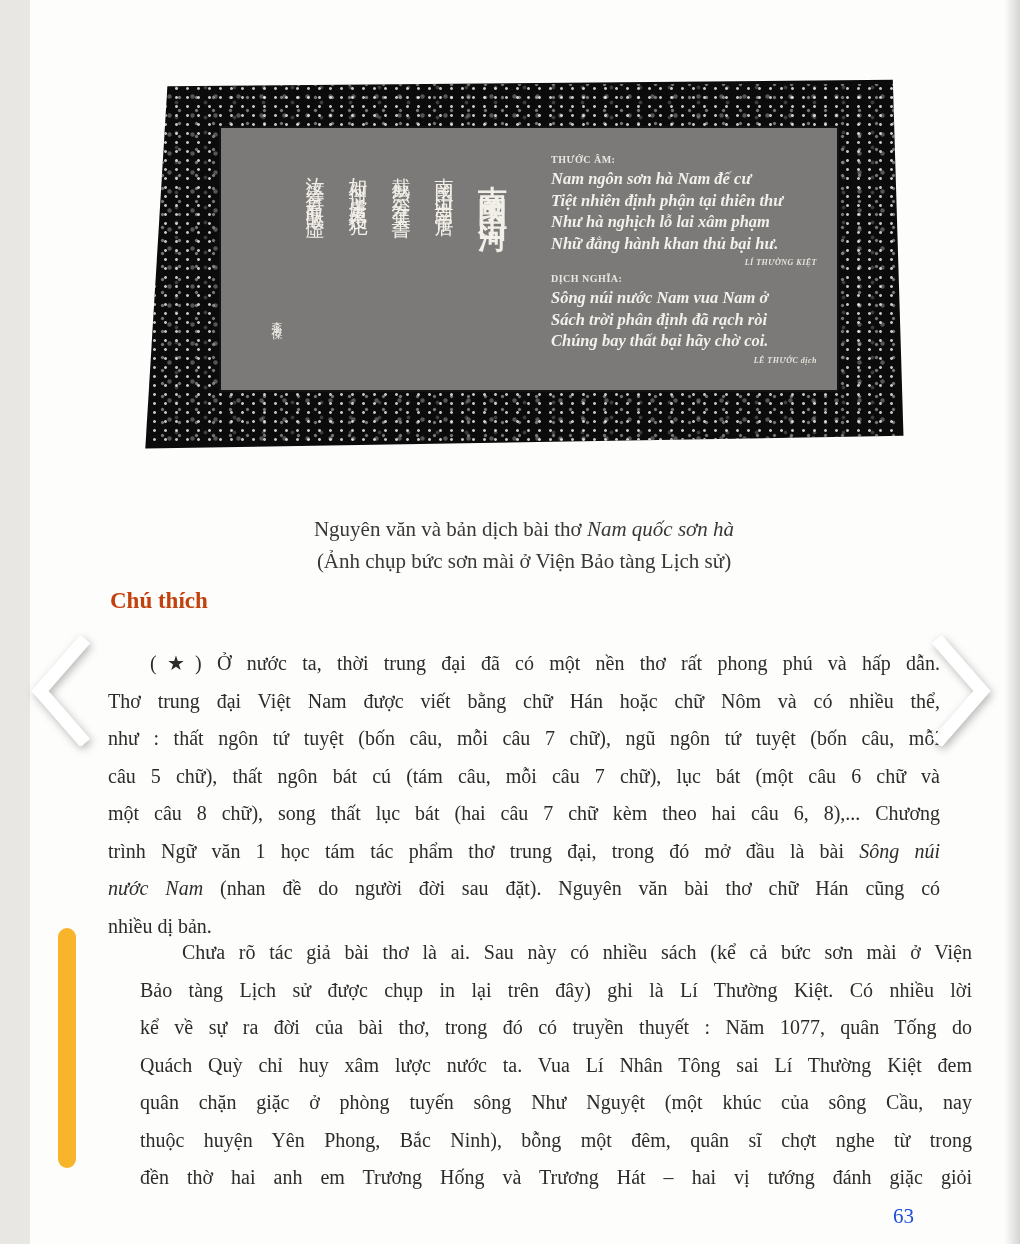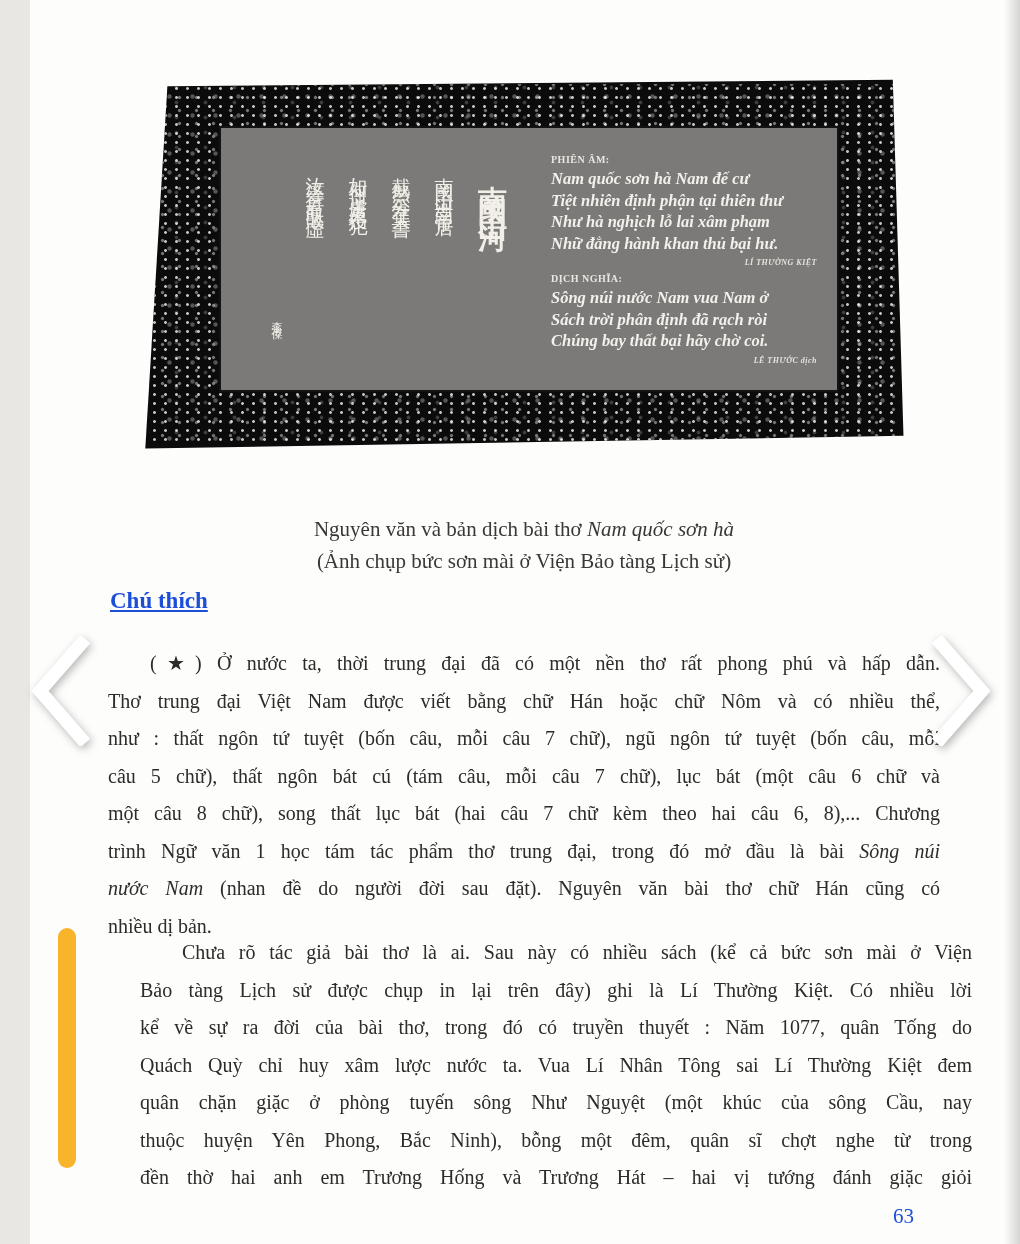--- a/index.html
+++ b/index.html
@@ -55,21 +55,21 @@
   .vb-label{font-size:10px;font-weight:bold;letter-spacing:0.5px;margin:6px 0 3px 0;color:#eae7e1;}
   .vb-line{font-size:16.5px;font-weight:bold;font-style:italic;line-height:21.5px;white-space:nowrap;}
   .vb-attr{font-size:8px;font-weight:bold;font-style:italic;letter-spacing:0.5px;
     text-align:right;margin:4px 14px 4px 0;color:#e6e3dd;}
 
   
   .caption{position:absolute;left:108px;top:466px;width:832px;text-align:center;
     font-size:21px;line-height:32px;color:#3a3835;margin-top:47px;}
 
   
-  .notes-heading{position:absolute;left:110px;top:588px;font-size:23px;font-weight:bold;color:#1d4ed8;text-decoration:underline;}
+  .notes-heading{position:absolute;left:110px;top:588px;font-size:23px;font-weight:bold;color:#c2410c;}
   .notes-text{position:absolute;left:108px;width:832px;font-size:20px;color:#2e2c29;}
   .para1{top:645px;}
   .para2{top:934px;}
   .tline{text-align:justify;text-align-last:justify;line-height:37.5px;height:37.5px;white-space:nowrap;}
   .tline-left{text-align-last:left;}
   .paragraph .tline:first-child{text-indent:42px;}
   .para2{position:absolute;margin-left:32px;}
   .highlight-band{
     position:absolute;left:-5px;right:-2px;top:-3px;height:69px;
     background:#cac3e2;z-index:-1;
@@ -103,22 +103,22 @@
       <div class="cjk-block">
         <div class="cjk-col cjk-title">南國山河</div>
         <div class="cjk-col cjk-line">南國山河南帝居</div>
         <div class="cjk-col cjk-line">截然定分在天書</div>
         <div class="cjk-col cjk-line">如何逆虜來侵犯</div>
         <div class="cjk-col cjk-line">汝等行看取敗虛</div>
         <div class="cjk-col cjk-sign">李常傑</div>
       </div>
 
       <div class="viet-block">
-        <div class="vb-label">PHIÊN ÂM:</div>
-        <div class="vb-line">Nam quốc sơn hà Nam đế cư</div>
+        <div class="vb-label">THƯỚC ÂM:</div>
+        <div class="vb-line">Nam ngôn sơn hà Nam đế cư</div>
         <div class="vb-line">Tiệt nhiên định phận tại thiên thư</div>
         <div class="vb-line">Như hà nghịch lỗ lai xâm phạm</div>
         <div class="vb-line">Nhữ đẳng hành khan thủ bại hư.</div>
         <div class="vb-attr">LÍ THƯỜNG KIỆT</div>
 
         <div class="vb-label">DỊCH NGHĨA:</div>
         <div class="vb-line">Sông núi nước Nam vua Nam ở</div>
         <div class="vb-line">Sách trời phân định đã rạch ròi</div>
         <div class="vb-line">Chúng bay thất bại hãy chờ coi.</div>
         <div class="vb-attr">LÊ THƯỚC dịch</div>

